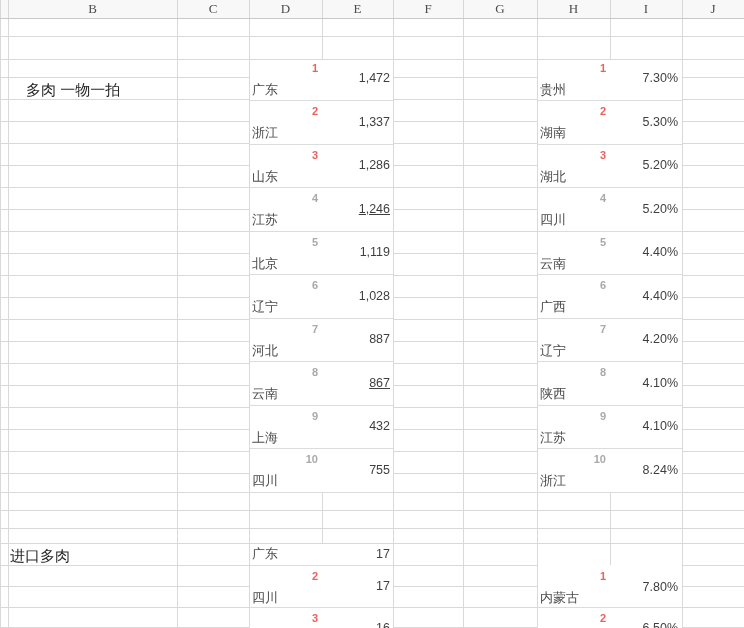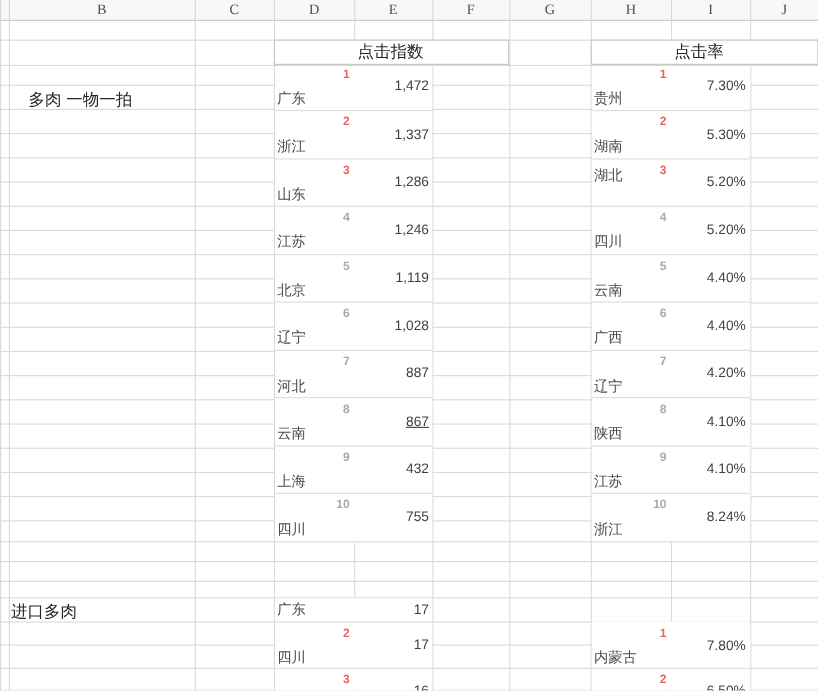--- a/index.html
+++ b/index.html
@@ -99,21 +99,21 @@
       </div>
       <div class="abs" style="left: 250px; top: 143.5px; width: 143px; height: 1px; background: rgb(220, 220, 220);"></div>
       <div class="abs" style="left: 250px; top: 143.5px; width: 143px; height: 43.5px;">
         <div class="abs rank" style="right: 75px; top: 3px; color: rgb(233, 99, 94);">3</div>
         <div class="abs val" style="right: 3px; top: 13.5px;">1,286</div>
         <div class="abs prov" style="left: 2px; top: 25px;">山东</div>
       </div>
       <div class="abs" style="left: 250px; top: 187px; width: 143px; height: 1px; background: rgb(220, 220, 220);"></div>
       <div class="abs" style="left: 250px; top: 187px; width: 143px; height: 43.5px;">
         <div class="abs rank" style="right: 75px; top: 3px; color: rgb(169, 169, 169);">4</div>
-        <div class="abs val" style="right: 3px; top: 13.5px;">1,246</div>
+        <div class="abs val" style="right: 3px; top: 13.5px; text-decoration: underline;">1,246</div>
         <div class="abs prov" style="left: 2px; top: 25px;">江苏</div>
       </div>
       <div class="abs" style="left: 250px; top: 230.5px; width: 143px; height: 1px; background: rgb(220, 220, 220);"></div>
       <div class="abs" style="left: 250px; top: 230.5px; width: 143px; height: 43.5px;">
         <div class="abs rank" style="right: 75px; top: 3px; color: rgb(169, 169, 169);">5</div>
         <div class="abs val" style="right: 3px; top: 13.5px;">1,119</div>
         <div class="abs prov" style="left: 2px; top: 25px;">北京</div>
       </div>
       <div class="abs" style="left: 250px; top: 274px; width: 143px; height: 1px; background: rgb(220, 220, 220);"></div>
       <div class="abs" style="left: 250px; top: 274px; width: 143px; height: 43.5px;">
@@ -155,21 +155,21 @@
       <div class="abs" style="left: 538px; top: 100px; width: 144px; height: 1px; background: rgb(220, 220, 220);"></div>
       <div class="abs" style="left: 538px; top: 100px; width: 144px; height: 43.5px;">
         <div class="abs rank" style="right: 76px; top: 3px; color: rgb(233, 99, 94);">2</div>
         <div class="abs val" style="right: 4px; top: 13.5px;">5.30%</div>
         <div class="abs prov" style="left: 2px; top: 25px;">湖南</div>
       </div>
       <div class="abs" style="left: 538px; top: 143.5px; width: 144px; height: 1px; background: rgb(220, 220, 220);"></div>
       <div class="abs" style="left: 538px; top: 143.5px; width: 144px; height: 43.5px;">
         <div class="abs rank" style="right: 76px; top: 3px; color: rgb(233, 99, 94);">3</div>
         <div class="abs val" style="right: 4px; top: 13.5px;">5.20%</div>
-        <div class="abs prov" style="left: 2px; top: 8px;">湖北</div>
+        <div class="abs prov" style="left: 2px; top: 25px;">湖北</div>
       </div>
       <div class="abs" style="left: 538px; top: 187px; width: 144px; height: 1px; background: rgb(220, 220, 220);"></div>
       <div class="abs" style="left: 538px; top: 187px; width: 144px; height: 43.5px;">
         <div class="abs rank" style="right: 76px; top: 3px; color: rgb(169, 169, 169);">4</div>
         <div class="abs val" style="right: 4px; top: 13.5px;">5.20%</div>
         <div class="abs prov" style="left: 2px; top: 25px;">四川</div>
       </div>
       <div class="abs" style="left: 538px; top: 230.5px; width: 144px; height: 1px; background: rgb(220, 220, 220);"></div>
       <div class="abs" style="left: 538px; top: 230.5px; width: 144px; height: 43.5px;">
         <div class="abs rank" style="right: 76px; top: 3px; color: rgb(169, 169, 169);">5</div>
@@ -229,22 +229,16 @@
         <div class="abs val" style="right: 4px; top: 13.5px;">7.80%</div>
         <div class="abs prov" style="left: 2px; top: 25px;">内蒙古</div>
       </div>
       <div class="abs" style="left: 538px; top: 606.5px; width: 144px; height: 1px; background: rgb(220, 220, 220);"></div>
       <div class="abs" style="left: 538px; top: 606.5px; width: 144px; height: 21.5px;">
         <div class="abs rank" style="right: 76px; top: 3px; color: rgb(233, 99, 94);">2</div>
         <div class="abs val" style="right: 4px; top: 13.5px;">6.50%</div>
       </div>
     </div>
 
-  <div class="hbox" style="left:249px;width:214px;">
-    <span class="hlabel" style="left:75px;">点击指数</span>
-  </div>
-  <div class="hbox" style="left:537px;width:207px;">
-    <span class="hlabel" style="left:75px;">点击率</span>
-  </div>
 
   <div class="kw" style="left:10px;top:81px;margin-left:16px;">多肉 一物一拍</div>
   <div class="kw" style="left:10px;top:547px;">进口多肉</div>
 </div>
 
 </body></html>

